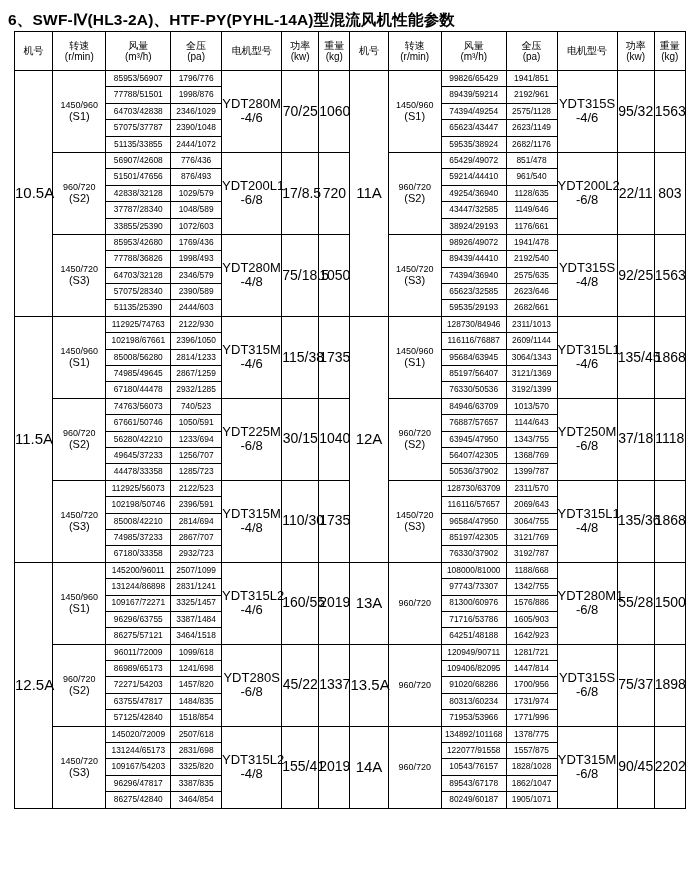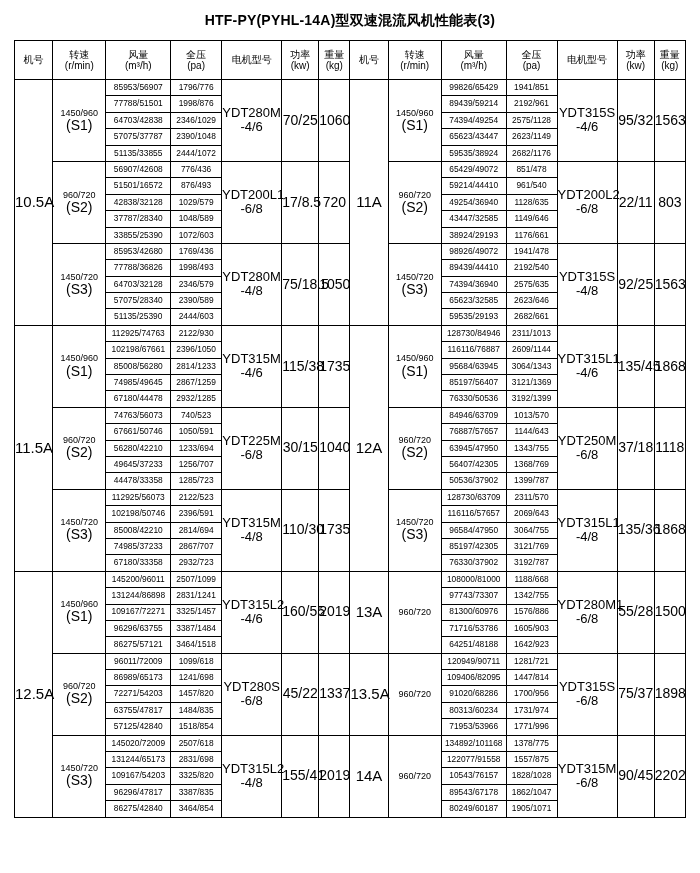--- a/index.html
+++ b/index.html
@@ -64,21 +64,21 @@
     font-size: 10px;
     display: block;
   }
   .model-cell {
     font-size: 15px;
   }
   .rpm-cell {
     font-size: 9px;
   }
   .rpm-cell .sub {
-    font-size: 14px;
+    font-size: 11px;
     display: block;
   }
   .motor-cell {
     font-size: 13px;
     line-height: 1.25;
   }
   .motor-cell .sub {
     display: block;
   }
   .num-cell {
@@ -95,21 +95,21 @@
   col.c-press  { width: 44px; }
   col.c-motor  { width: 52px; }
   col.c-power  { width: 32px; }
   col.c-weight { width: 27px; }
 </style>
 </head>
 <body>
 
 <div class="page">
 
-  <div class="table-title">HTF-PY(PYHL-14A)型双速混流风机性能表(3)</div>
+  <div class="doc-title">6、SWF-Ⅳ(HL3-2A)、HTF-PY(PYHL-14A)型混流风机性能参数</div>
 
   <div class="tbl-wrap">
     <table class="spec">
       <colgroup>
         <col class="c-model">
           <col class="c-rpm">
           <col class="c-flow">
           <col class="c-press">
         <col class="c-motor">
           <col class="c-power">
@@ -189,21 +189,21 @@
             <td class="pw-cell" rowspan="5">17/8.5</td>
             <td class="wt-cell" rowspan="5">720</td>
             <td class="rpm-cell" rowspan="5">960/720<span class="sub">(S2)</span></td>
             <td class="num-cell">65429/49072</td>
             <td class="num-cell">851/478</td>
             <td class="motor-cell" rowspan="5">YDT200L2<span class="sub">-6/8</span></td>
             <td class="pw-cell" rowspan="5">22/11</td>
             <td class="wt-cell" rowspan="5">803</td>
           </tr>
           <tr>
-            <td class="num-cell">51501/16572</td>
+            <td class="num-cell">51501/47656</td>
             <td class="num-cell">876/493</td>
             <td class="num-cell">59214/44410</td>
             <td class="num-cell">961/540</td>
           </tr>
           <tr>
             <td class="num-cell">42838/32128</td>
             <td class="num-cell">1029/579</td>
             <td class="num-cell">49254/36940</td>
             <td class="num-cell">1128/635</td>
           </tr>

